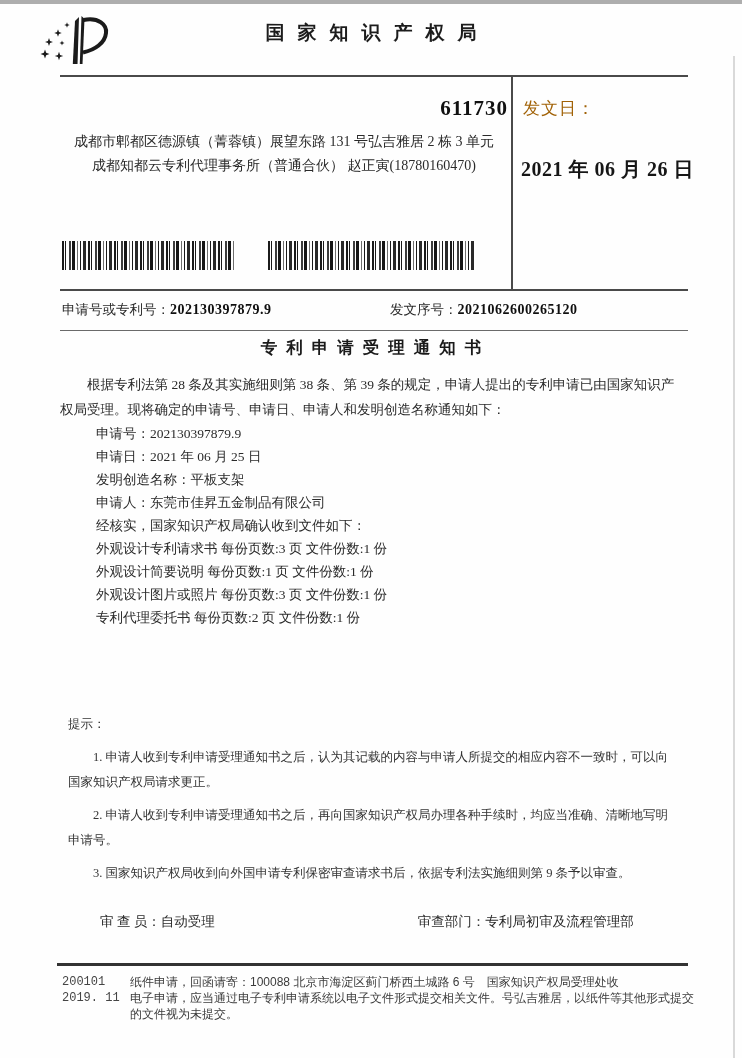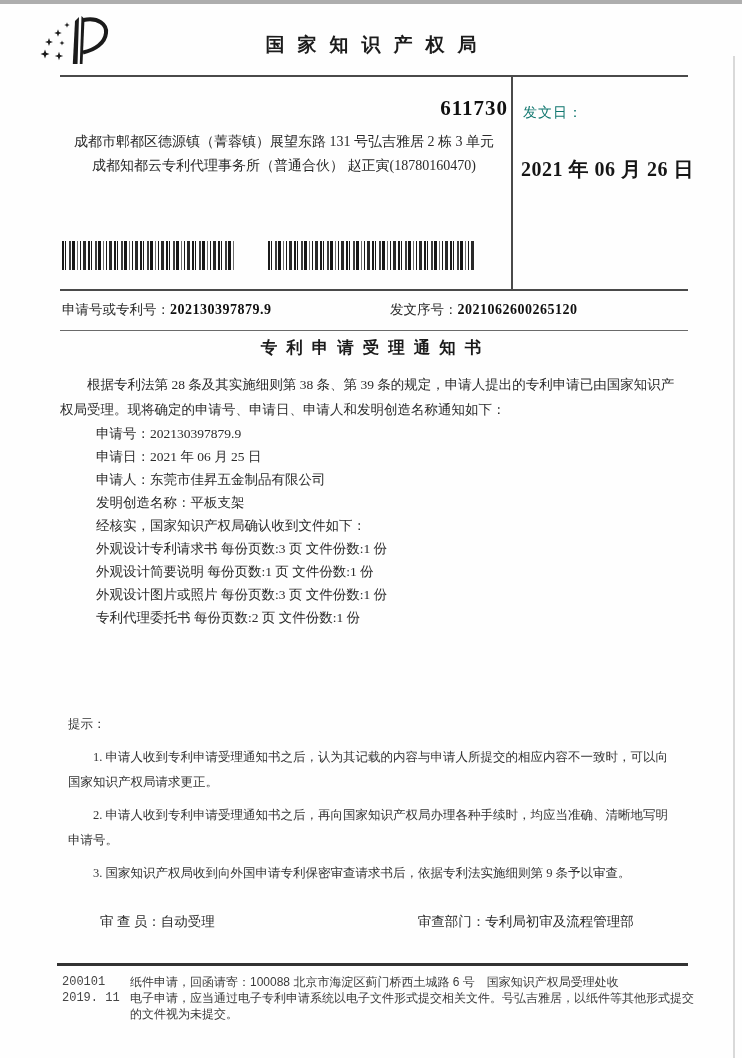--- a/index.html
+++ b/index.html
@@ -8,39 +8,39 @@
     background:#fefefe;overflow:hidden;
     font-family:"Liberation Serif","DejaVu Serif",serif;
     color:#2a2a2a;
   }
   .scan-strip-top{position:absolute;top:0;left:0;right:0;height:4px;background:#aeaeae;}
   .scan-edge-right{position:absolute;top:56px;bottom:0;left:733px;width:2px;background:#d9d9d9;}
 
   
   .logo{position:absolute;left:36px;top:12px;width:86px;height:60px;}
   .agency{
-    position:absolute;left:0;right:0;top:32px;text-align:center;
+    position:absolute;left:0;right:0;top:20px;text-align:center;
     font-size:19px;font-weight:bold;letter-spacing:13px;padding-left:13px;color:#1c1c1c;
   }
 
   
   .rule{position:absolute;background:#4a4a4a;}
   .rule-h1{left:60px;right:54px;top:75px;height:2px;}
   .rule-h2{left:60px;right:54px;top:289px;height:2px;}
   .rule-h3{left:60px;right:54px;top:330px;height:1px;background:#6a6a6a;}
   .rule-v{left:511px;top:75px;width:2px;height:216px;}
   .rule-footer{left:57px;right:54px;top:963px;height:3px;background:#333;}
 
   
   .recipient{position:absolute;left:60px;top:96px;width:448px;text-align:center;font-size:14px;line-height:24px;}
   .postal{font-size:21px;font-weight:bold;text-align:right;margin:0 0 10px 22px;letter-spacing:1px;color:#111;}
   .addr{margin:0;}
 
   
-  .date-label{position:absolute;left:523px;top:104px;font-size:14px;letter-spacing:1px;color:#0f766e;}
+  .date-label{position:absolute;left:523px;top:97px;font-size:17px;letter-spacing:1px;color:#a16207;}
   .date-value{position:absolute;left:521px;top:156px;font-size:20px;font-weight:bold;color:#161616;letter-spacing:0.5px;}
 
   
   .barcode{
     position:absolute;top:241px;height:29px;
     background:repeating-linear-gradient(90deg,
       #1b1b1b 0 2px,#fff 2px 3px,#1b1b1b 3px 4px,#fff 4px 7px,
       #3d3d3d 7px 9px,#fff 9px 10px,#161616 10px 13px,#fff 13px 15px,
       #6f6f6f 15px 16px,#fff 16px 18px,#1b1b1b 18px 19px,#fff 19px 21px,
       #2a2a2a 21px 24px,#fff 24px 26px);
@@ -125,22 +125,22 @@
   </div>
 
   <div class="rule rule-h3"></div>
 
   <div class="content">
     <h1 class="doc-title">专利申请受理通知书</h1>
     <p class="intro">根据专利法第 28 条及其实施细则第 38 条、第 39 条的规定，申请人提出的专利申请已由国家知识产权局受理。现将确定的申请号、申请日、申请人和发明创造名称通知如下：</p>
     <div class="fields">
       <p>申请号：202130397879.9</p>
       <p>申请日：2021 年 06 月 25 日</p>
+      <p>发明创造名称：平板支架</p>
       <p>申请人：东莞市佳昇五金制品有限公司</p>
-      <p>发明创造名称：平板支架</p>
     </div>
     <p class="received">经核实，国家知识产权局确认收到文件如下：</p>
     <div class="docs">
       <p>外观设计专利请求书 每份页数:3 页  文件份数:1 份</p>
       <p>外观设计简要说明 每份页数:1 页  文件份数:1 份</p>
       <p>外观设计图片或照片 每份页数:3 页  文件份数:1 份</p>
       <p>专利代理委托书 每份页数:2 页  文件份数:1 份</p>
     </div>
     <div class="tips">
       <p>提示：</p>

